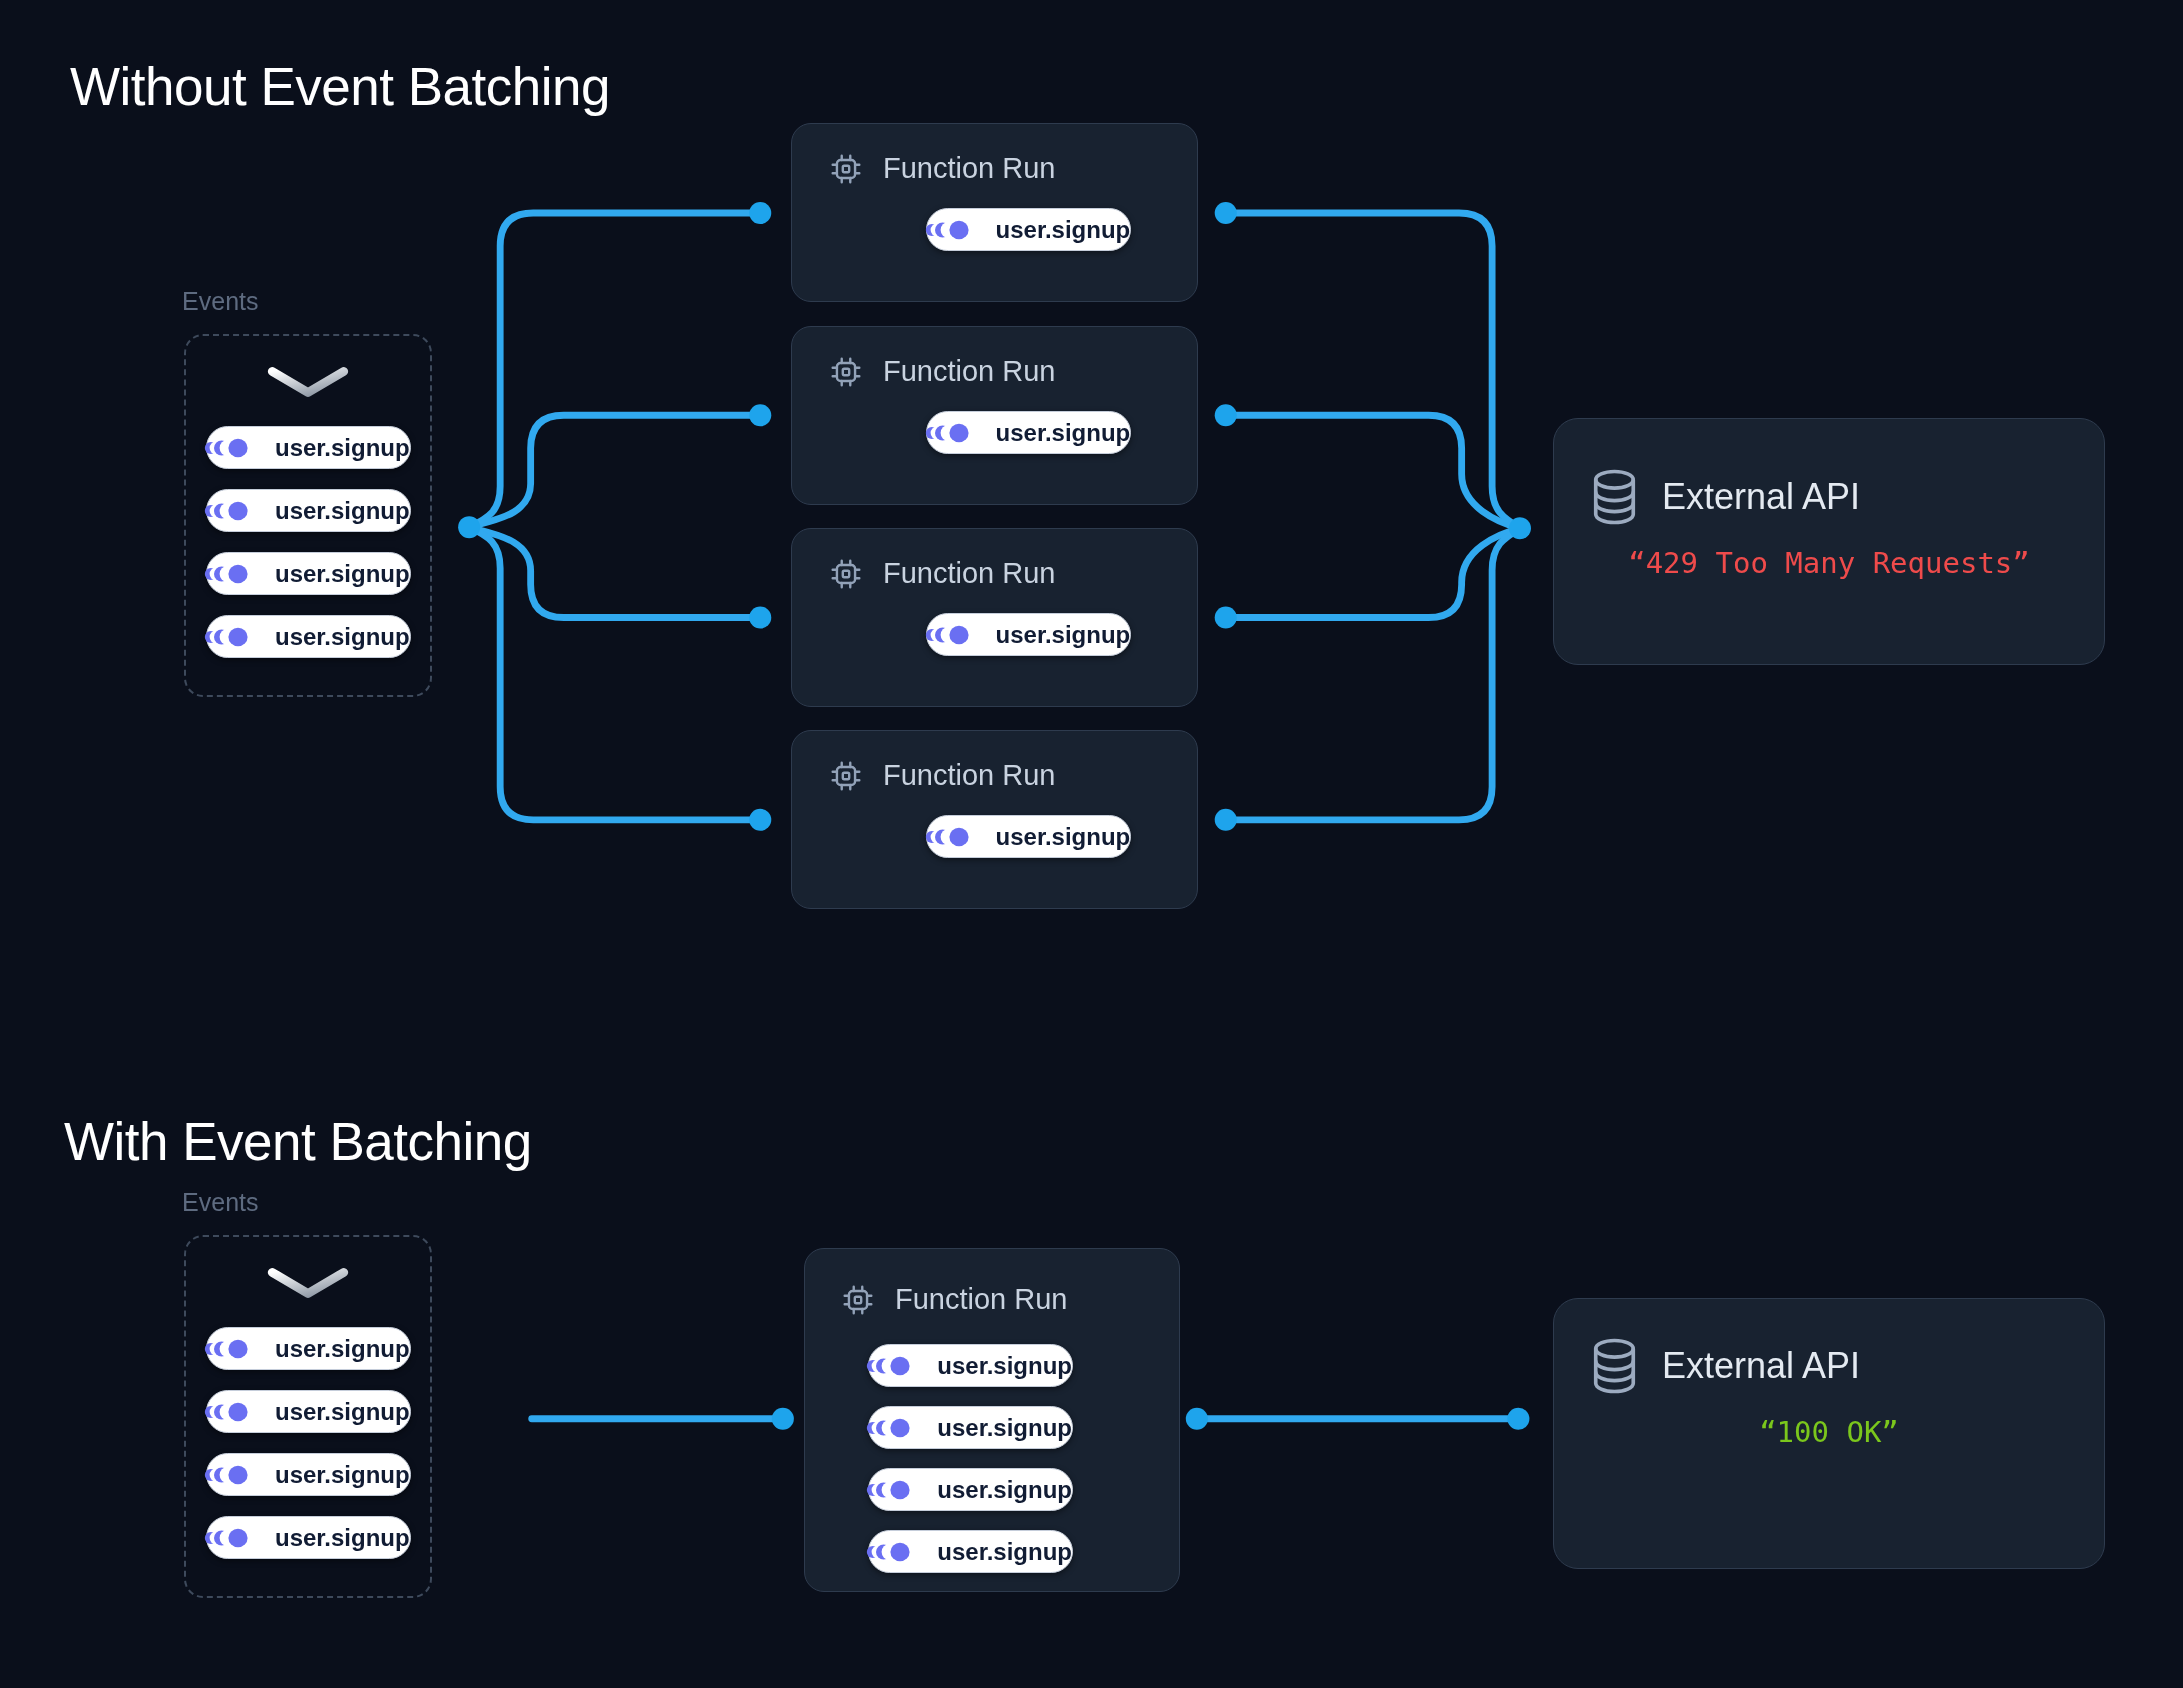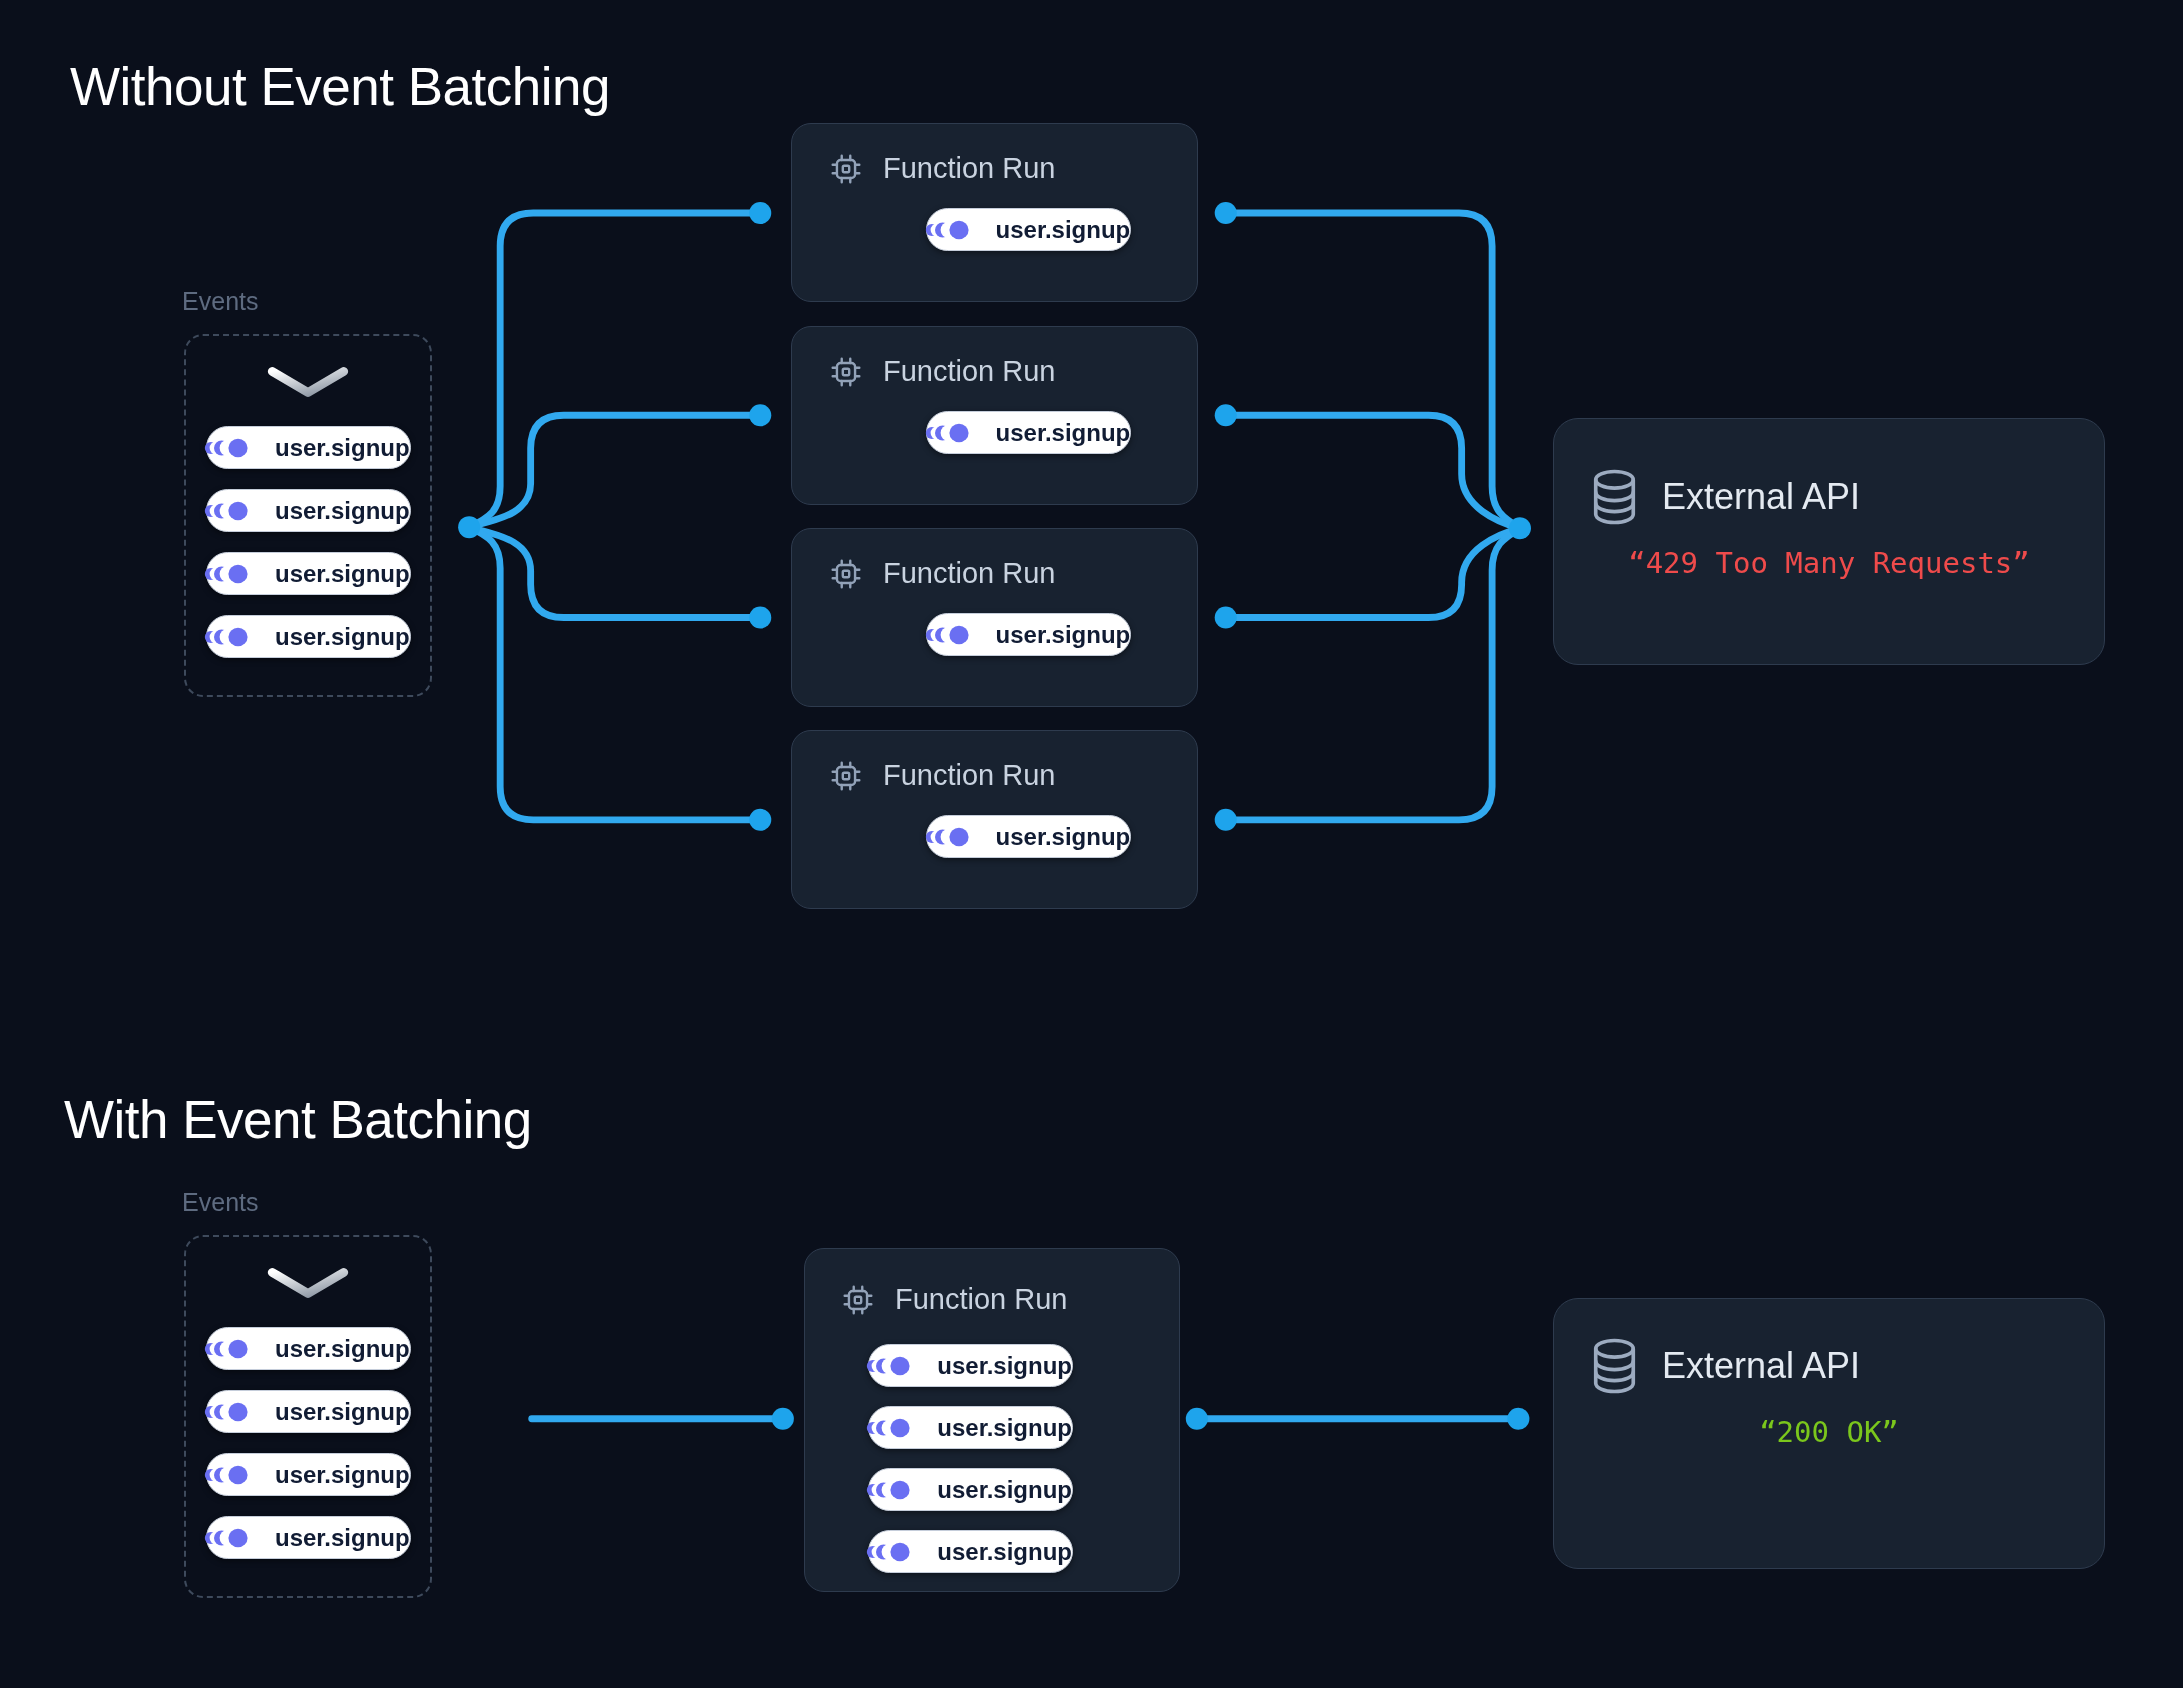--- a/index.html
+++ b/index.html
@@ -8,21 +8,21 @@
     background:#0a0f1b; overflow:hidden;
     font-family:"Liberation Sans","DejaVu Sans",sans-serif;
   }
 
   
   .section-title {
     position:absolute; color:#ffffff; font-size:53px; font-weight:500;
     letter-spacing:-0.5px; white-space:nowrap;
   }
   #title-1 { left:50px;  top:20px;margin-left:20px; }
-  #title-2 { left:64px; top:1053px; }
+  #title-2 { left:64px; top:1075px; }
 
   
   #connector-layer { position:absolute; left:0; top:0; z-index:1; }
   .flow-line { stroke:#31a9ef; stroke-width:13; fill:none; stroke-linecap:round; }
   .flow-dot  { fill:#1ea4ec; }
 
   
   .events-group { position:absolute; width:255px; z-index:2; }
   #events-1 { left:180px; top:287px; }
   #events-2 { left:180px; top:1188px; }
@@ -408,17 +408,17 @@
       <svg class="db-icon" viewBox="0 0 94 110" aria-hidden="true">
         <g stroke="#9cabc0" stroke-width="7" fill="none" stroke-linecap="round">
           <ellipse cx="47" cy="22" rx="36" ry="16"></ellipse>
           <path d="M11 22 v66 a36 16 0 0 0 72 0 v-66"></path>
           <path d="M11 46 a36 16 0 0 0 72 0"></path>
           <path d="M11 67 a36 16 0 0 0 72 0"></path>
         </g>
       </svg>
       <span class="ext-title">External API</span>
     </div>
-    <div class="status" style="color: rgb(123, 199, 28);">“200 OK”</div>
+    <div class="status" style="color: rgb(123, 199, 28);">“100 OK”</div>
   </div>
 
 </div>
 
 
 </body></html>

